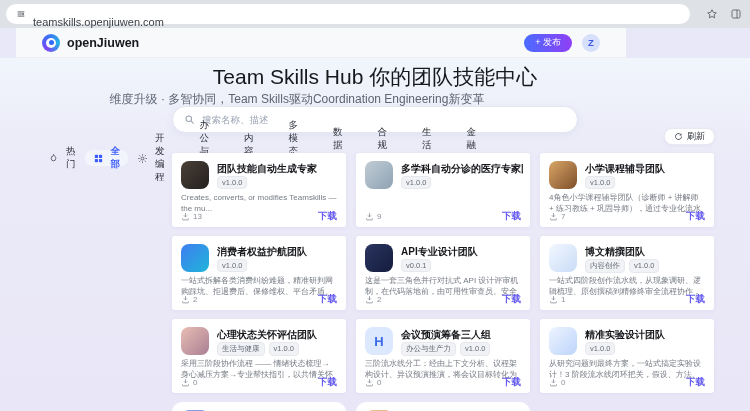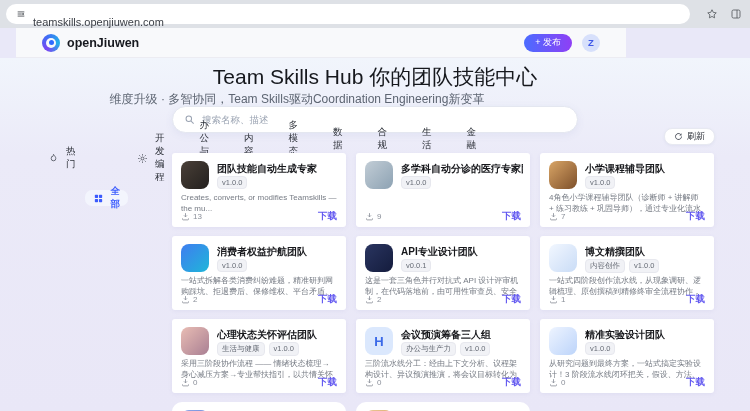--- a/index.html
+++ b/index.html
@@ -44,21 +44,21 @@
   .refresh-btn { position:absolute; left:664px; top:70px; height:17px; padding:0 9px; background:#fff; border:1px solid #e7e9f1;
                  border-radius:8px; display:flex; align-items:center; gap:4px; font-size:9px; color:#2a2e36; cursor:pointer;
                  box-shadow:0 1px 3px rgba(90,98,160,.07); font-family:"Liberation Sans", sans-serif; }
   .refresh-btn svg { color:#444a55; }
 
   
   .sidebar { position:absolute; left:40px; top:92px; width:122px; display:flex; gap:1px; }
   .side-item { height:16px; display:flex; align-items:center; gap:7px; padding:0 8px; border-radius:7px;
                font-size:9.5px; color:#2c3038; cursor:pointer; }
   .side-item svg { color:#4a4f59; flex:none; }
-  .side-item.active { background:#f3f5fd; color:#3b5bfd; font-weight:bold;margin-top:40px; }
+  .side-item.active { background:#f3f5fd; color:#3b5bfd; font-weight:bold; }
   .side-item.active svg { color:#3b5bfd; }
 
   
   .grid { position:absolute; left:172px; top:95px; width:542px; display:grid;
           grid-template-columns:repeat(3,174px); grid-auto-rows:74px; gap:9px 10px; }
   .card { position:relative; background:#fff; border-radius:3px; box-shadow:0 1px 4px rgba(100,105,160,.08); overflow:hidden; }
   .cicon-app { position:absolute; left:9px; top:8px; width:28px; height:28px; border-radius:8px;
                display:flex; align-items:center; justify-content:center; font-size:13px; font-weight:bold; color:#3b6ae8; }
   .ctitle { position:absolute; left:45px; top:9px; width:122px; font-size:10px; font-weight:bold; color:#17181c;
             white-space:nowrap; overflow:hidden; }

